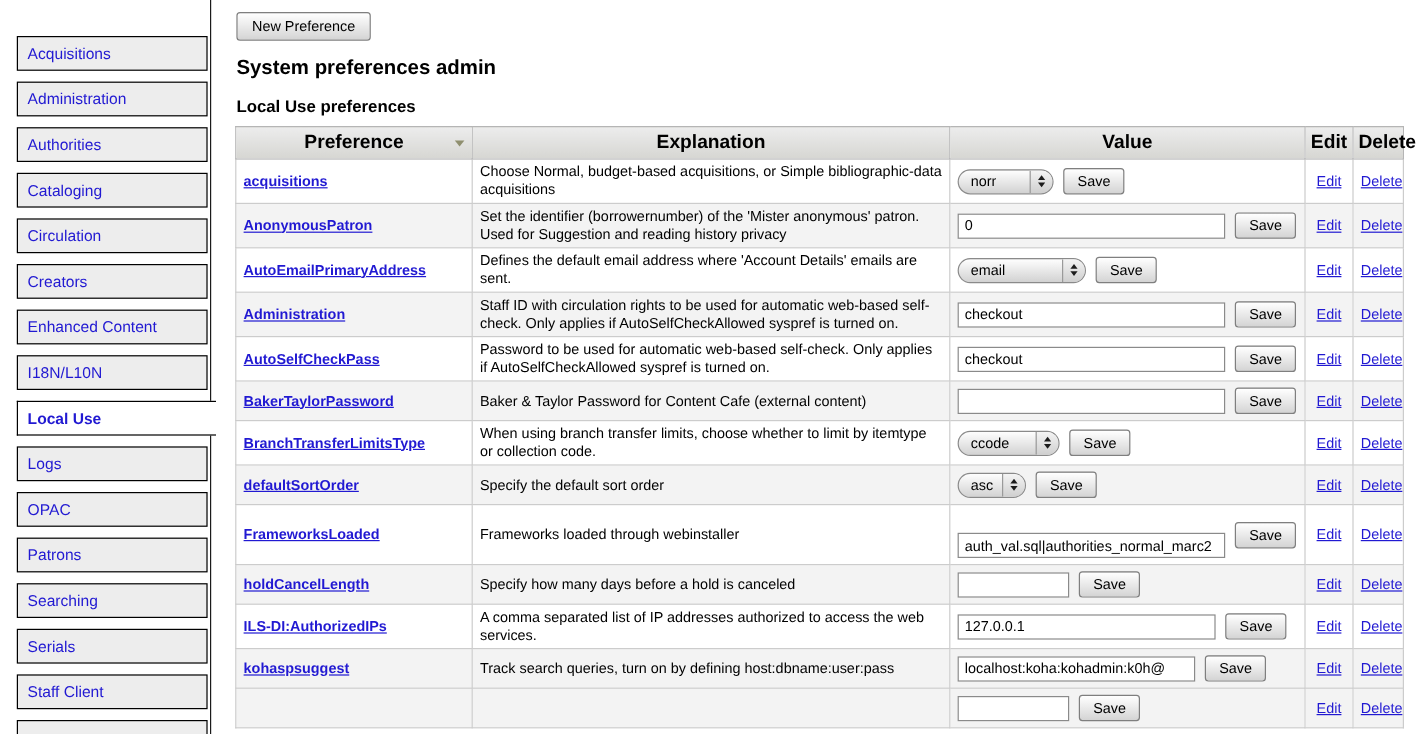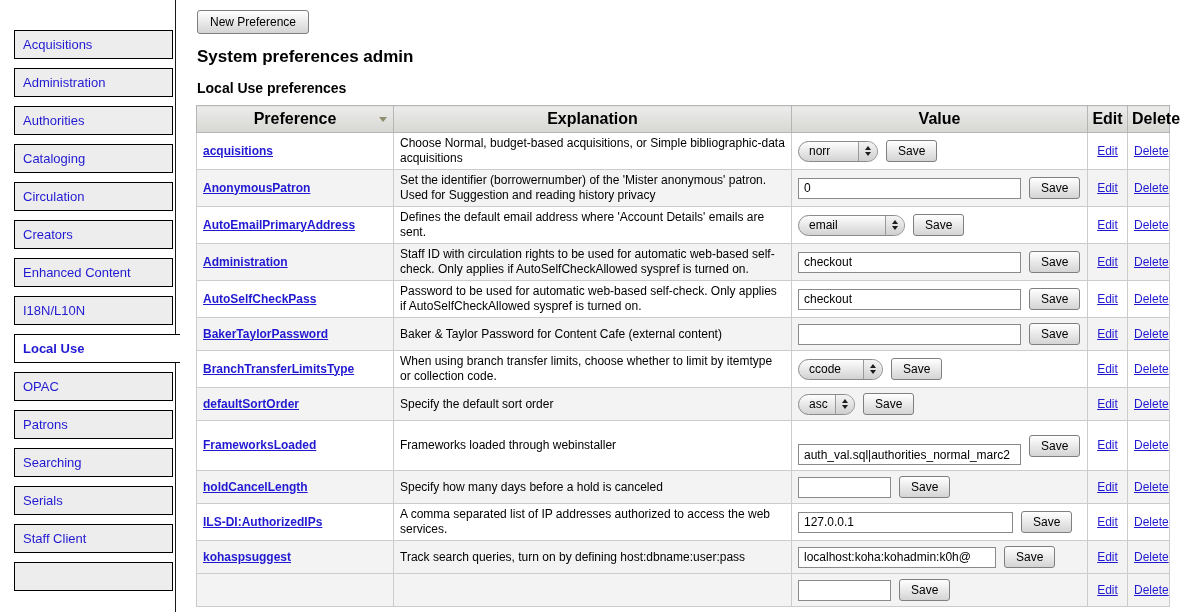--- a/index.html
+++ b/index.html
@@ -100,20 +100,21 @@
 <div class="sidebar" id="sidebar">
     <div class="side-item">Acquisitions</div>
     <div class="side-item">Administration</div>
     <div class="side-item">Authorities</div>
     <div class="side-item">Cataloging</div>
     <div class="side-item">Circulation</div>
     <div class="side-item">Creators</div>
     <div class="side-item">Enhanced Content</div>
     <div class="side-item">I18N/L10N</div>
     <div class="side-item active">Local Use</div>
+    <div class="side-item">Logs</div>
     <div class="side-item">OPAC</div>
     <div class="side-item">Patrons</div>
     <div class="side-item">Searching</div>
     <div class="side-item">Serials</div>
     <div class="side-item">Staff Client</div>
     <div class="side-item"></div>
   </div>
 
 <div class="main">
   <button class="btn new-pref">New Preference</button>

